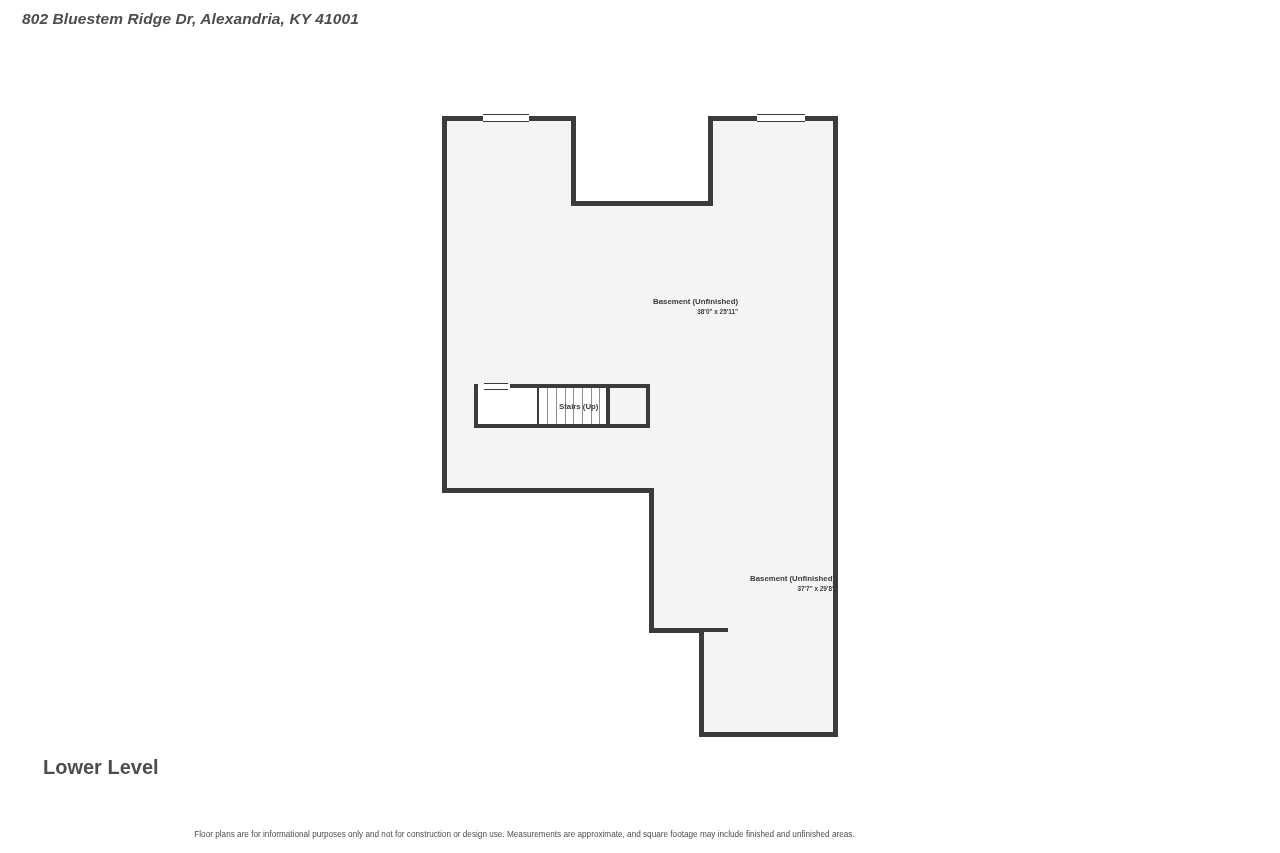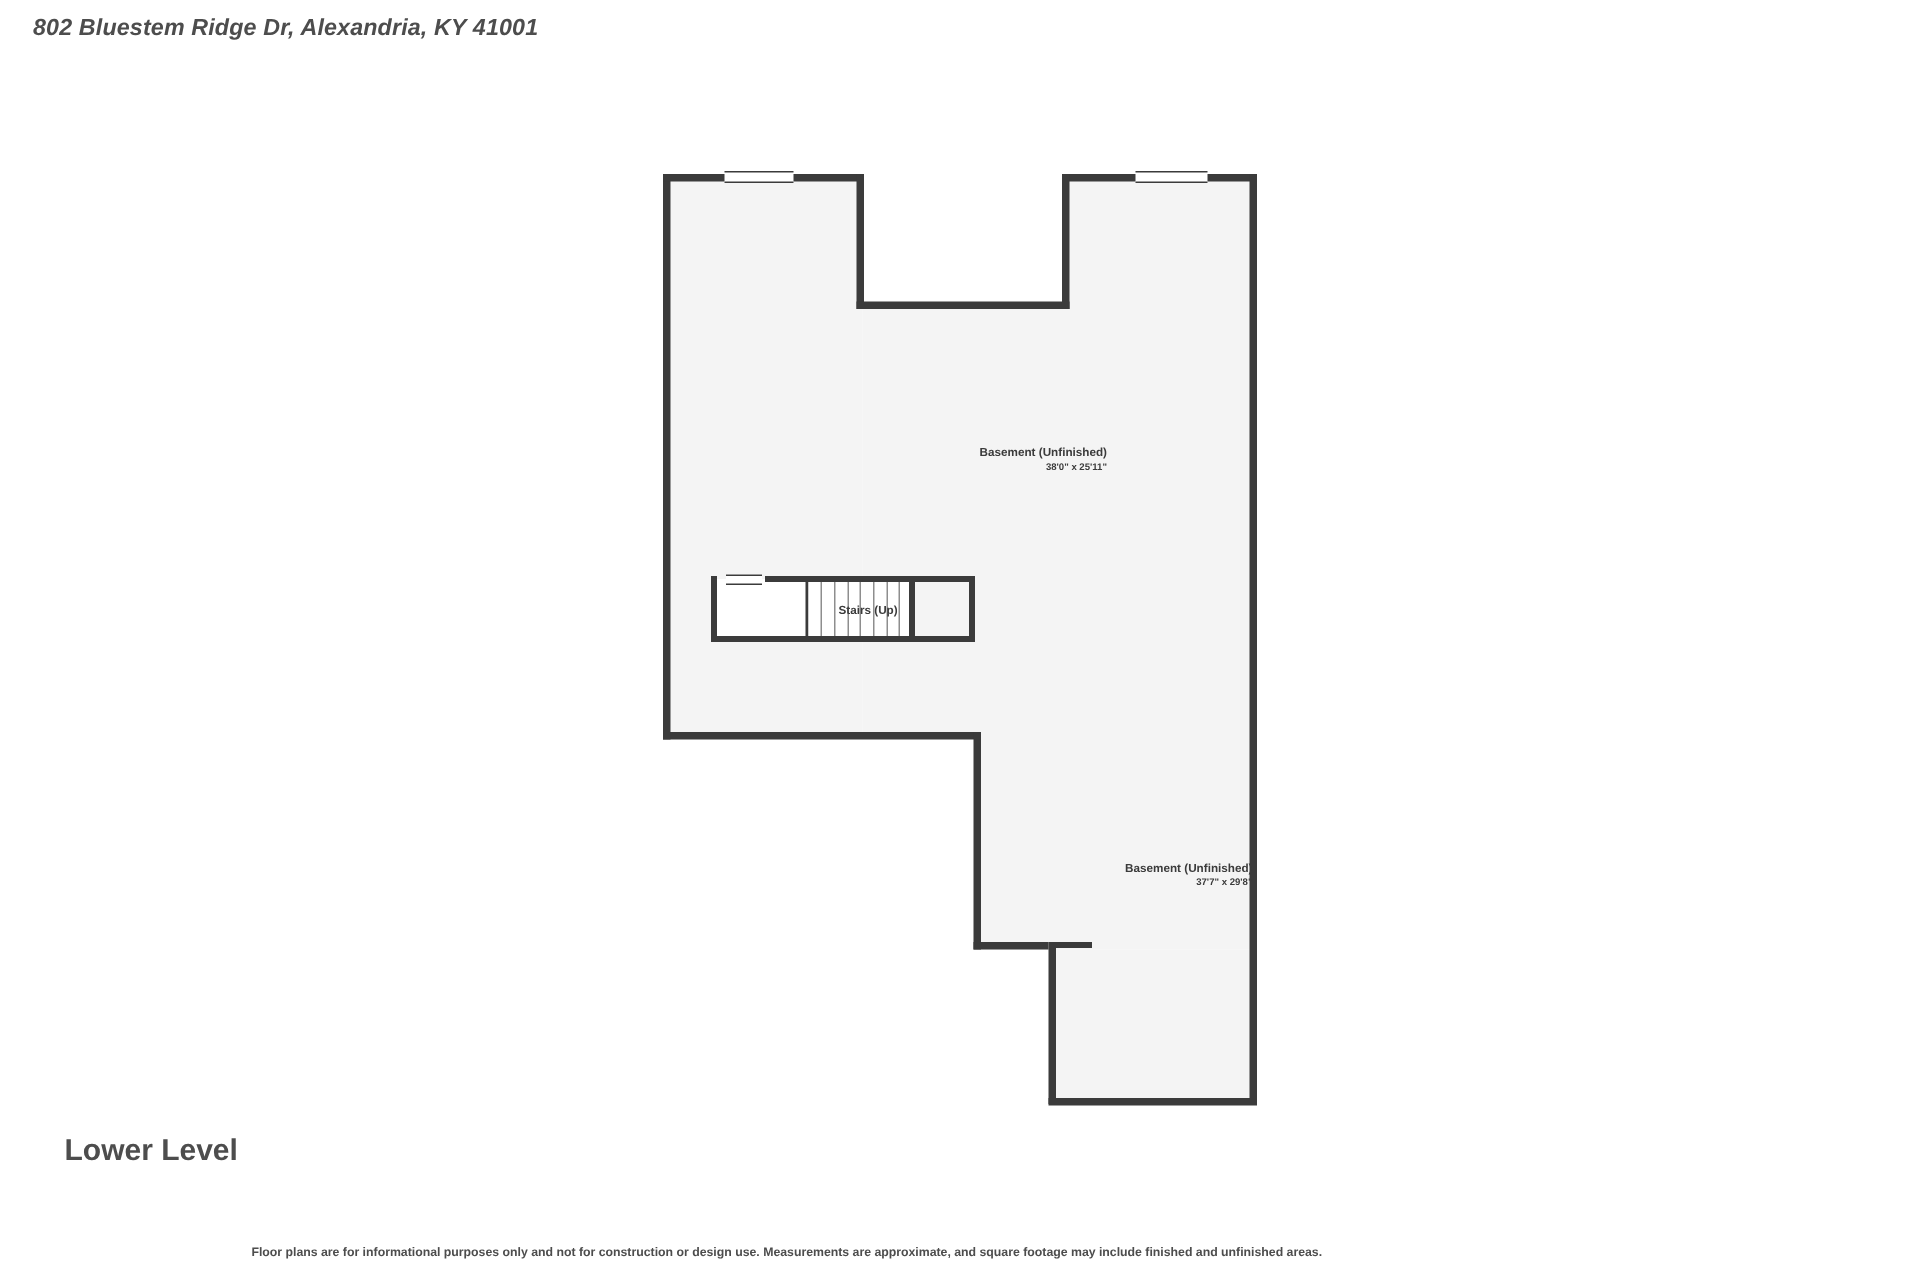--- a/index.html
+++ b/index.html
@@ -37,21 +37,21 @@
     margin-left: 21px;
   }
 
   #disclaimer {
     position: absolute;
     left: 0;
     top: 830px;
     width: 1049px;
     text-align: center;
     font-size: 8.2px;
-    font-weight: bold;
+    font-weight: normal;
     color: #4d4d4d;
   }
 
   
   #plan {
     position: absolute;
     left: 0;
     top: 0;
     width: 1280px;
     height: 853px;

